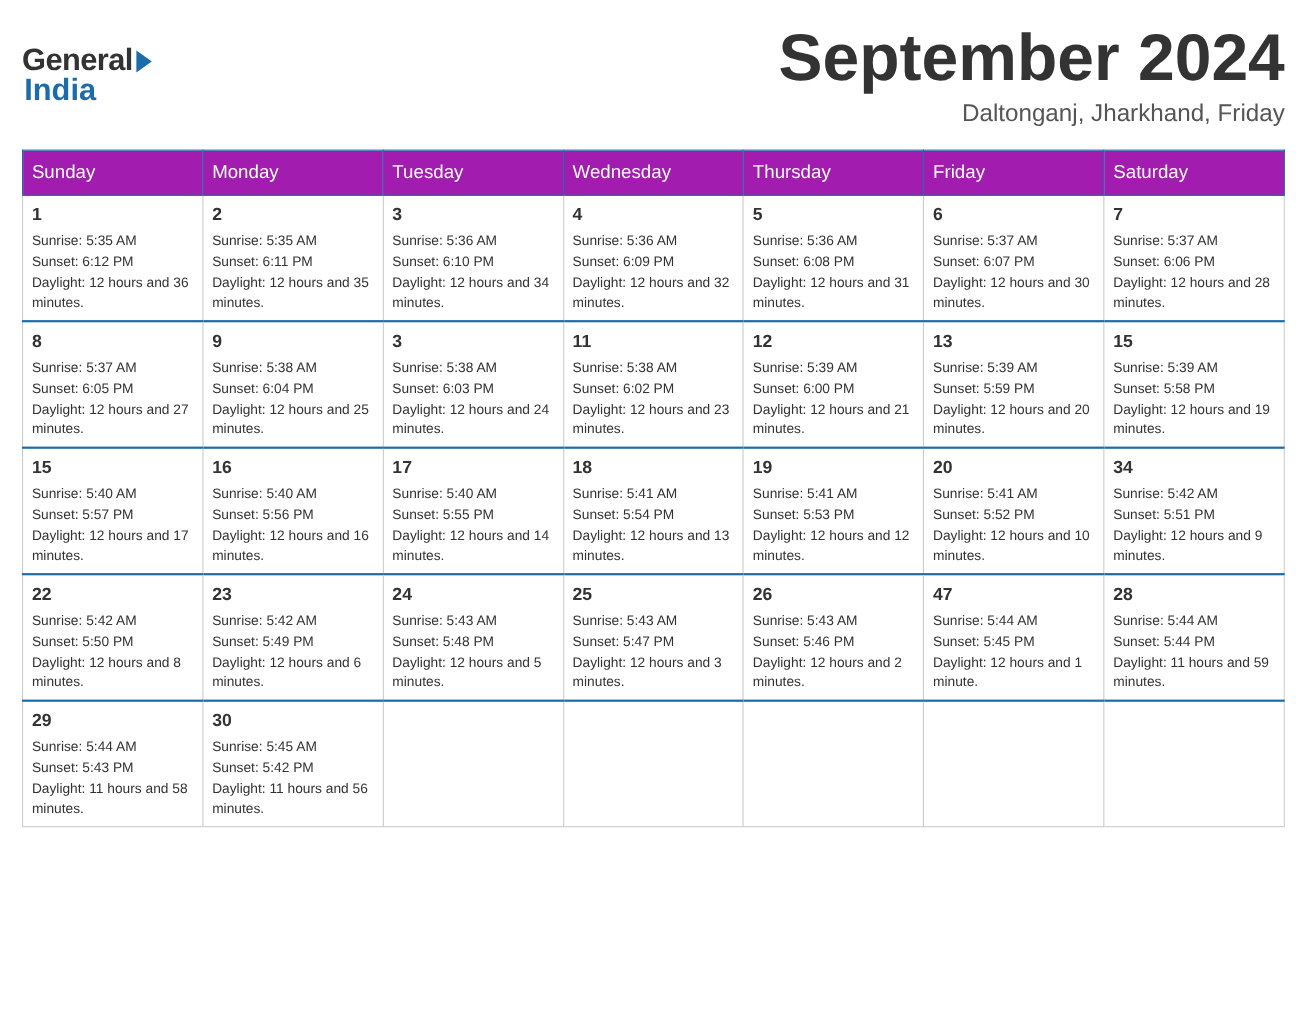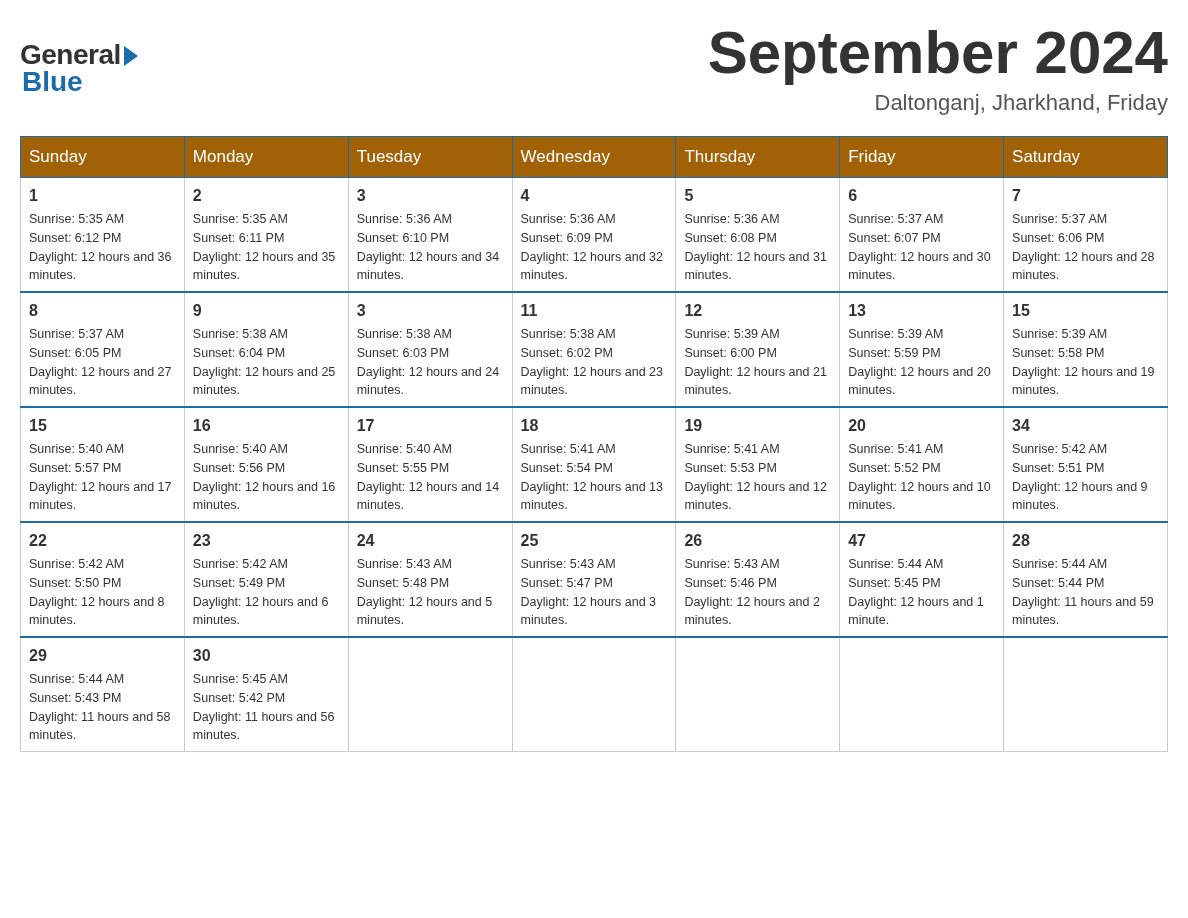--- a/index.html
+++ b/index.html
@@ -61,21 +61,21 @@
       font-size: 22px;
       color: #555;
       margin-top: 4px;
     }
     .calendar-table {
       width: 100%;
       border-collapse: collapse;
       border: 1px solid #1a6daa;
     }
     .calendar-table th {
-      background-color: #a16207;
+      background-color: #a21caf;
       color: #fff;
       font-size: 17px;
       font-weight: normal;
       padding: 10px 8px;
       text-align: left;
       border: 1px solid #1a6daa;
     }
     .calendar-table td {
       vertical-align: top;
       padding: 6px 8px;
@@ -100,21 +100,21 @@
   </style>
 </head>
 <body>
 
 <div class="header-area">
   <div class="logo">
     <div class="logo-top">
       <span class="logo-general">General</span>
       <div class="logo-triangle"></div>
     </div>
-    <span class="logo-bottom">Blue</span>
+    <span class="logo-bottom">India</span>
   </div>
   <div class="title-area">
     <div class="month-title">September 2024</div>
     <div class="location">Daltonganj, Jharkhand, Friday</div>
   </div>
 </div>
 
 <table class="calendar-table">
   <thead>
     <tr>

